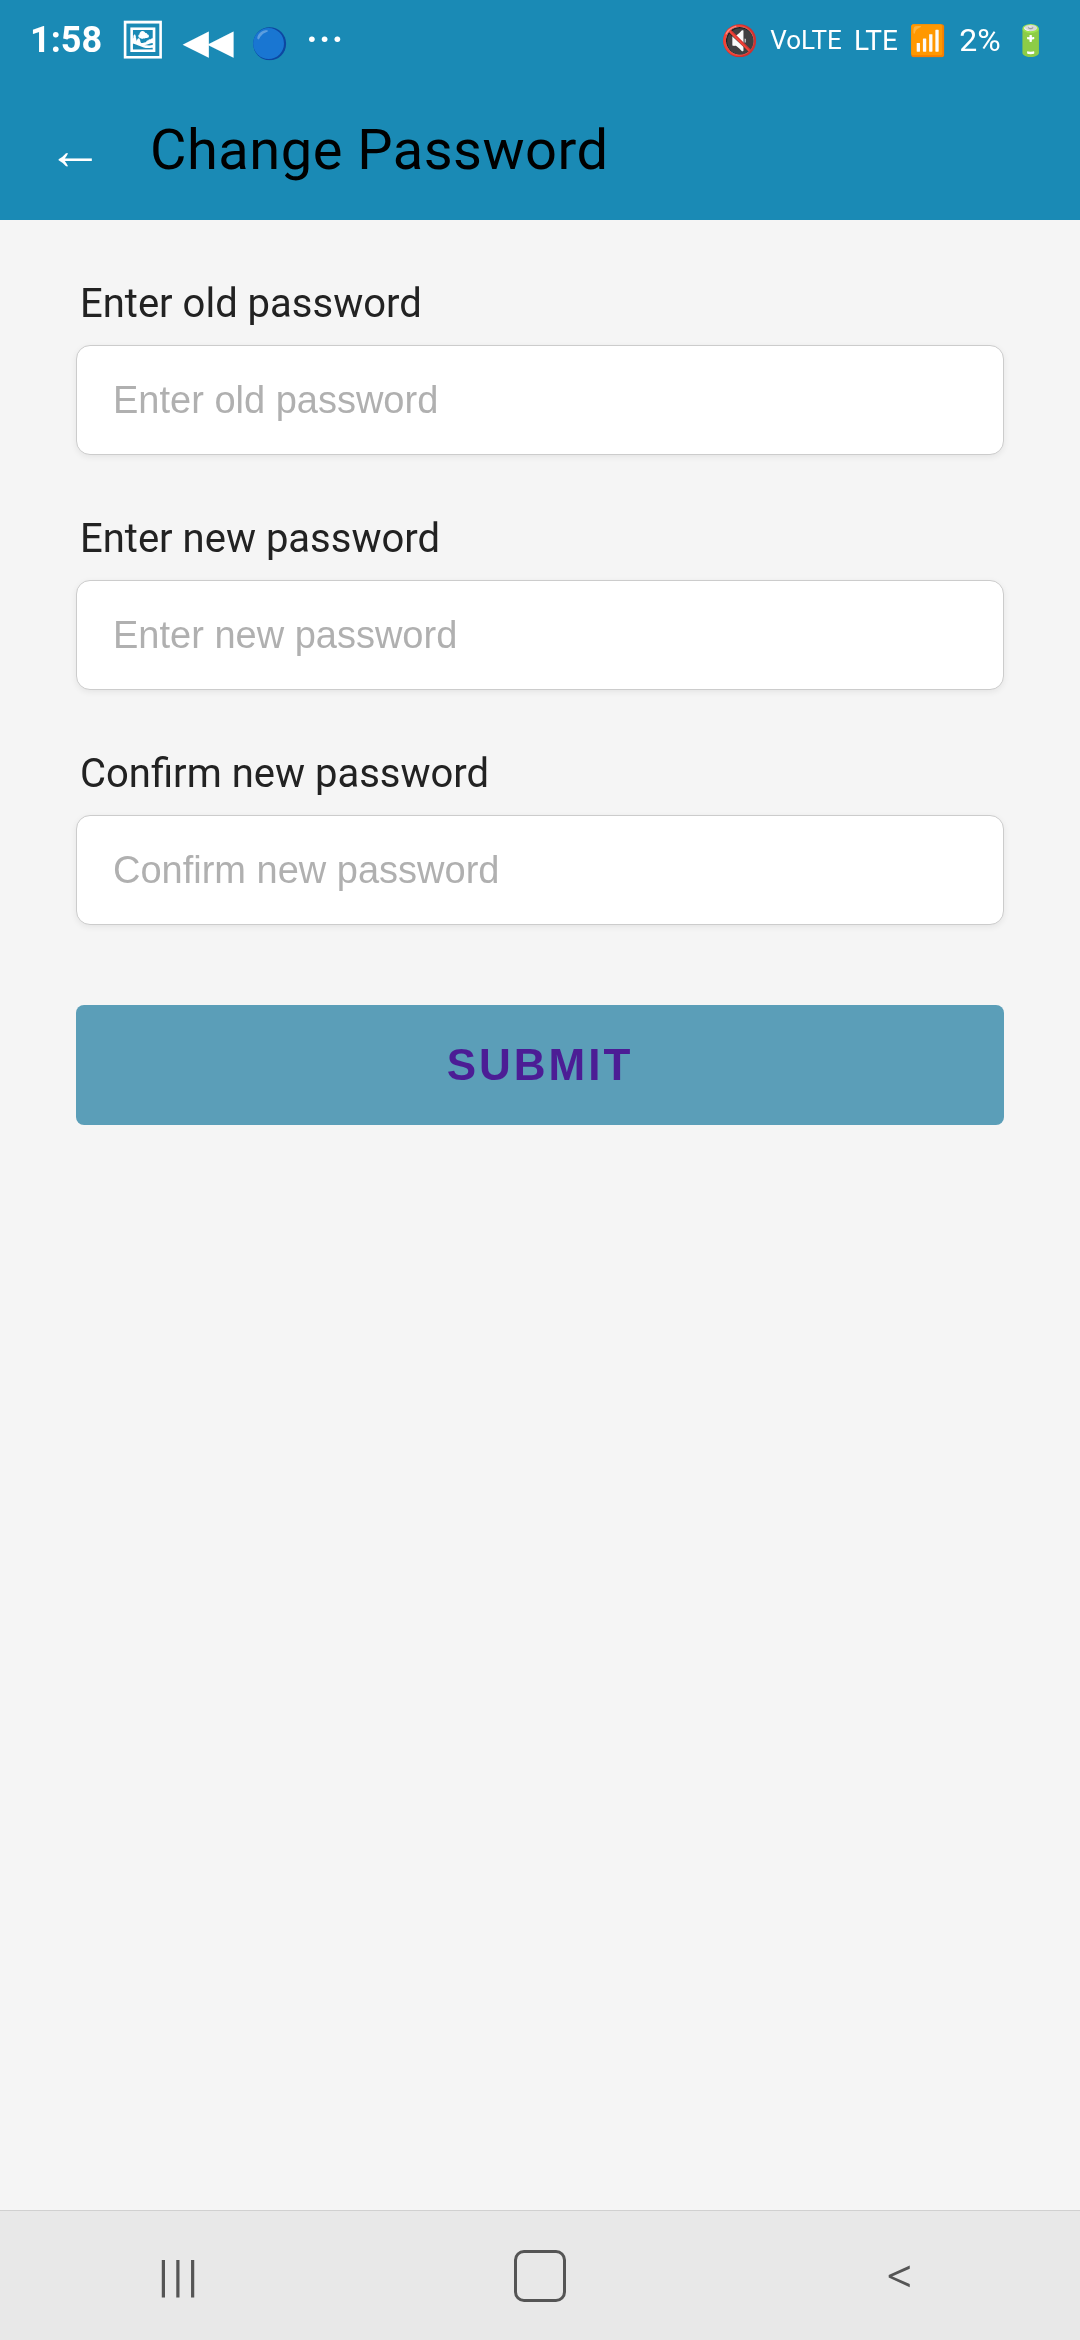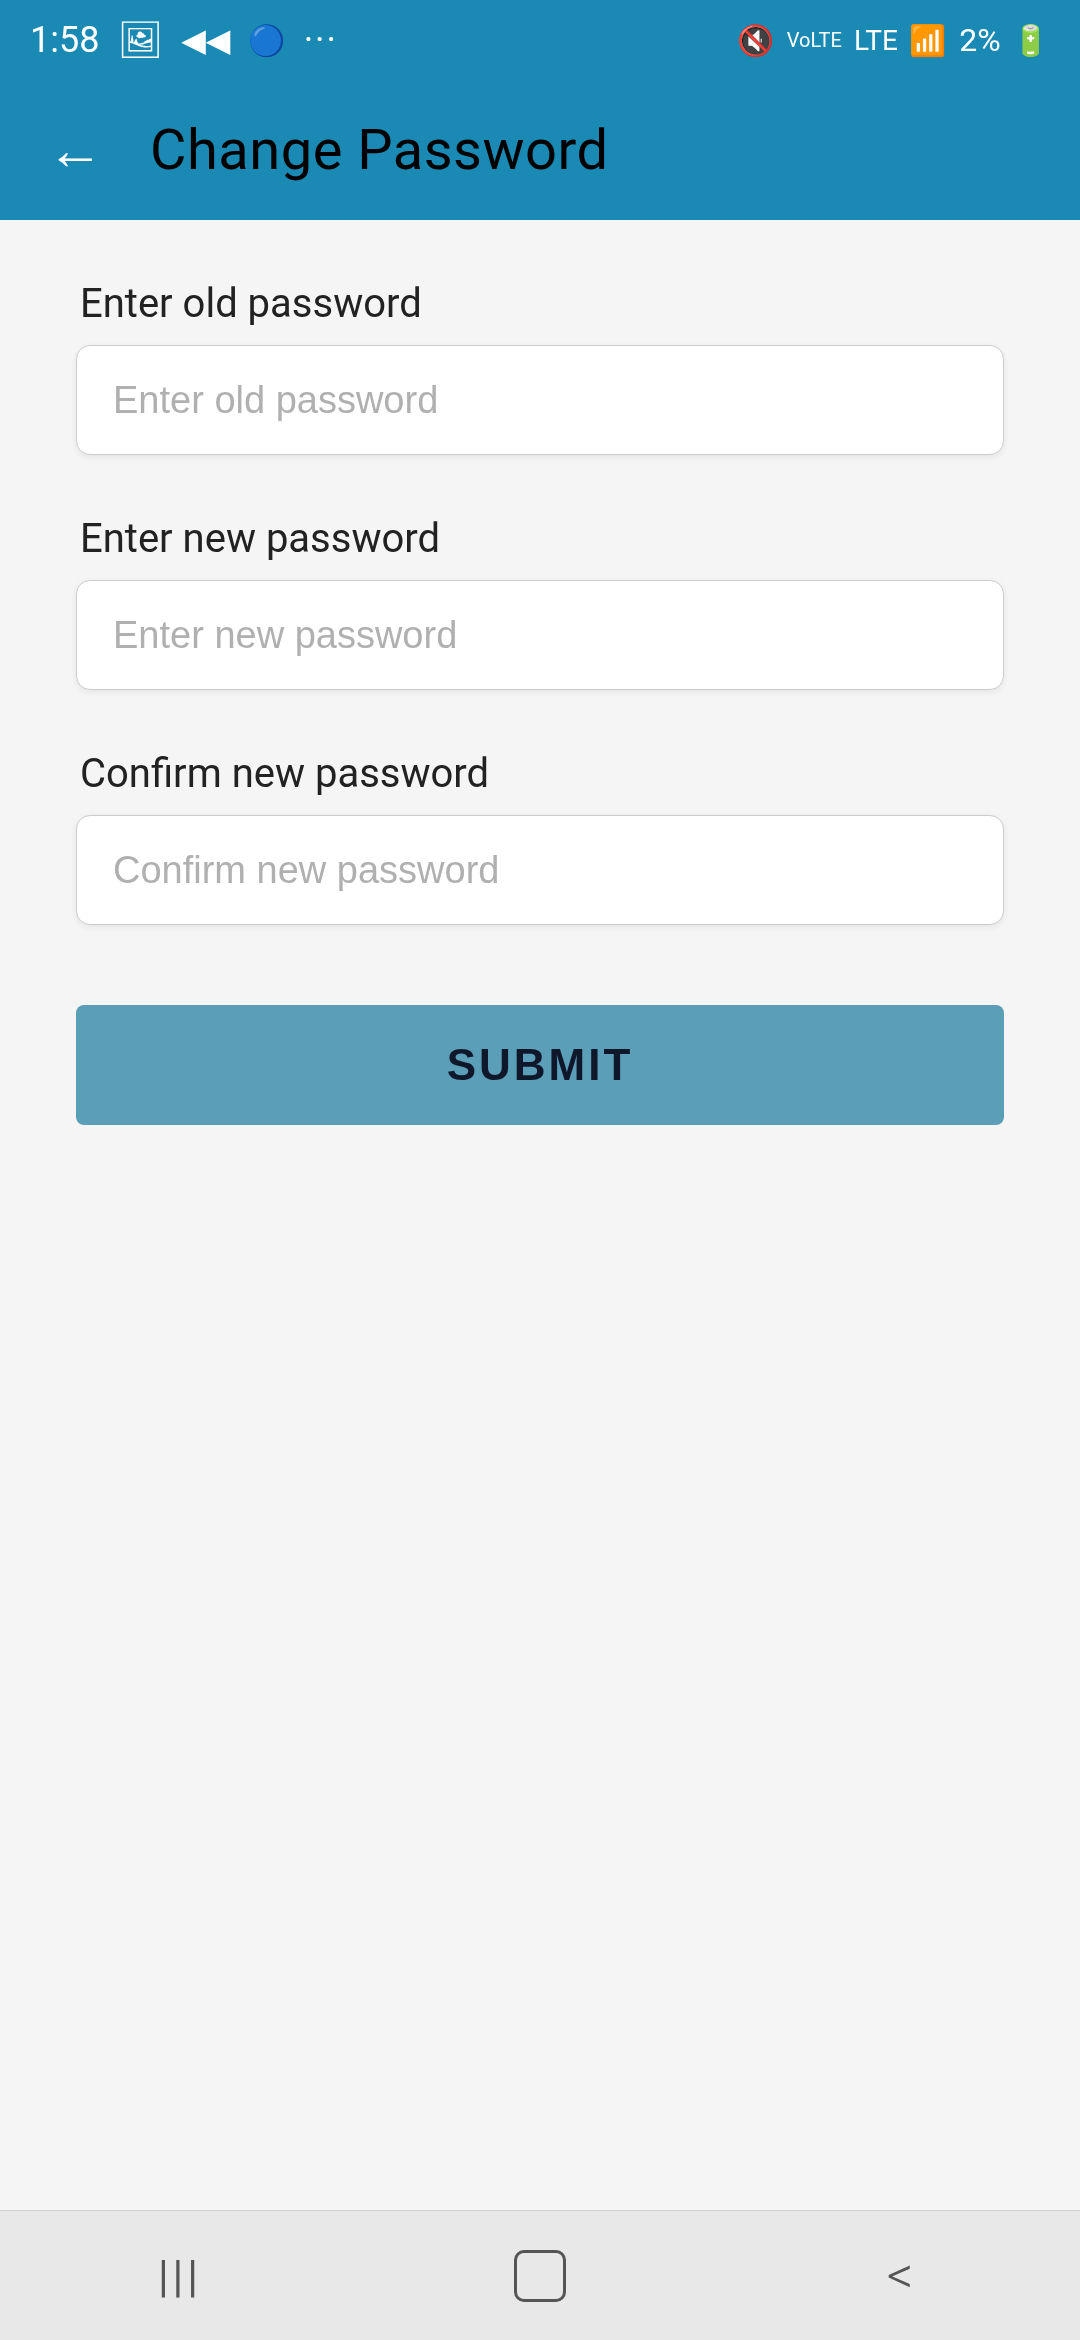--- a/index.html
+++ b/index.html
@@ -25,25 +25,25 @@
       height: 80px;
       background: #1a8ab5;
       display: flex;
       align-items: center;
       justify-content: space-between;
       padding: 0 30px;
     }
 
     .status-left {
       display: flex;
-      align-items: center;
+      align-items: flex-end;
       gap: 18px;
       color: white;
       font-size: 36px;
-      font-weight: 400;
+      font-weight: 700;
     }
 
     .status-right {
       display: flex;
       align-items: center;
       gap: 12px;
       color: white;
       font-size: 32px;
     }
 
@@ -115,21 +115,21 @@
       color: #b0b0b0;
       font-size: 38px;
     }
 
     .submit-btn {
       width: 100%;
       height: 120px;
       background: #5b9eb8;
       border: none;
       border-radius: 8px;
-      color: #0f172a;
+      color: #4c1d95;
       font-size: 44px;
       font-weight: 600;
       letter-spacing: 3px;
       cursor: pointer;
       margin-top: 20px;
       text-transform: uppercase;
     }
 
     
     .nav-bar {
@@ -187,21 +187,21 @@
 <div class="status-bar">
   <div class="status-left">
     <span>1:58</span>
     <span>🖼</span>
     <span style="font-size:32px;">◀◀</span>
     <span style="font-size:30px;">🔵</span>
     <span style="letter-spacing:2px;">···</span>
   </div>
   <div class="status-right">
     <span style="font-size:30px;">🔇</span>
-    <span style="font-size:20px;">VoLTE</span>
+    <span style="font-size:26px;">VoLTE</span>
     <span style="font-size:28px;">LTE</span>
     <span style="font-size:30px;">📶</span>
     <span>2%</span>
     <span style="font-size:30px;">🔋</span>
   </div>
 </div>
 
 <div class="app-bar">
   <div class="back-button">←</div>
   <span class="app-bar-title">Change Password</span>

